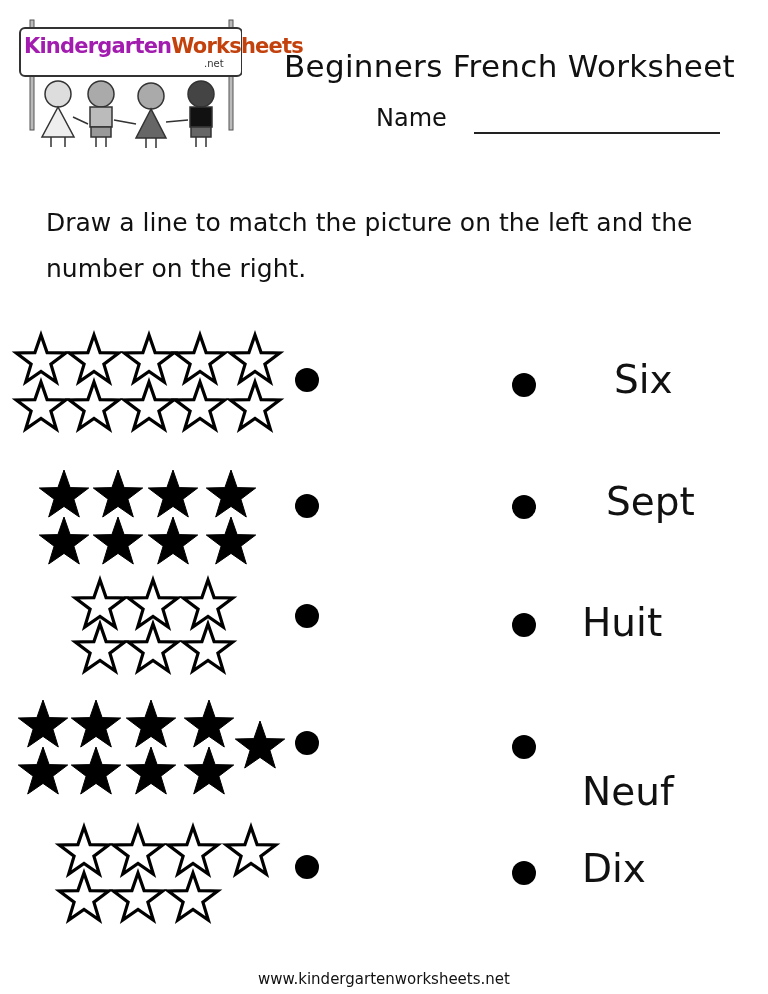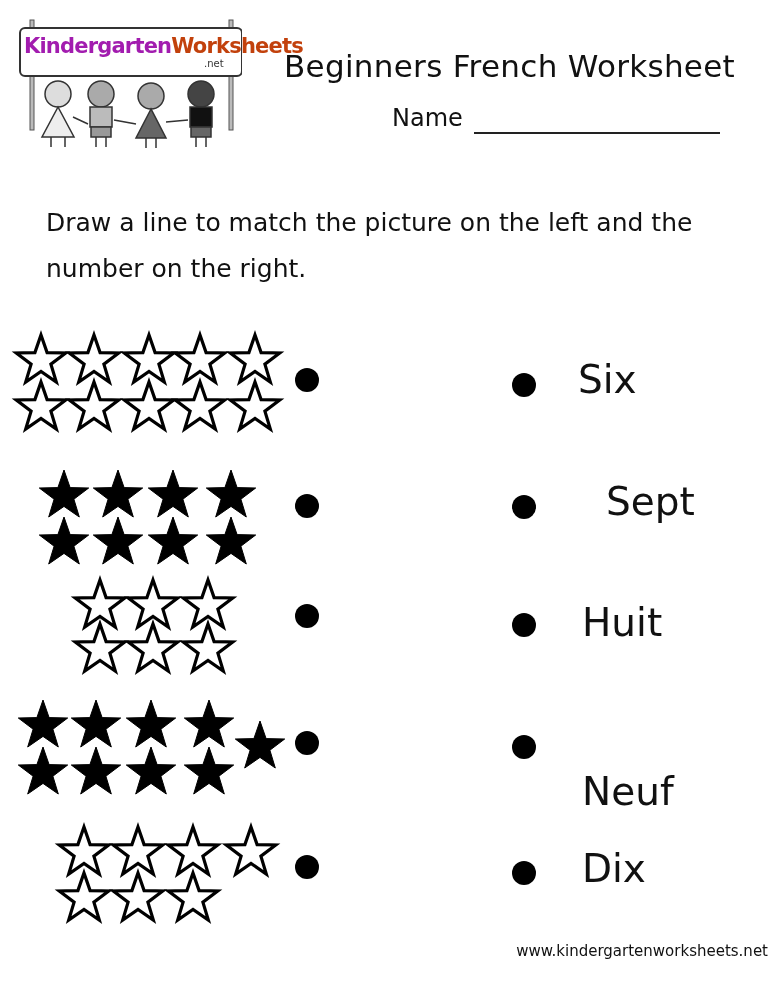--- a/index.html
+++ b/index.html
@@ -1,26 +1,26 @@
 <!DOCTYPE html>
 <html><head>
 <meta charset="utf-8">
 <style>
   html, body { margin:0; padding:0; background:#ffffff; }
   body { width:768px; height:994px; position:relative; overflow:hidden;
          font-family:"DejaVu Sans", sans-serif; color:#111; }
   .abs { position:absolute; }
   .logo { left:18px; top:12px; width:224px; height:140px; }
   .title { left:284px; top:18px; font-size:31px; letter-spacing:0.3px; white-space:nowrap;margin-top:30px; }
-  .name-label { left:376px; top:104px; font-size:24px;margin-left:16px; }
+  .name-label { left:376px; top:104px; font-size:24px; }
   .name-line { left:474px; top:132px; width:246px; height:0; border-top:2.5px solid #222; }
   .instructions { left:46px; top:200px; width:700px; font-size:25px; line-height:46px; }
   .dot { width:24px; height:24px; border-radius:50%; background:#000; }
   .word { font-size:39px; line-height:1; }
-  .footer { left:0; width:768px; top:942px; text-align:right; font-size:15px; }
+  .footer { left:0; width:768px; top:970px; text-align:center; font-size:15px; }
   svg.stars { position:absolute; overflow:visible; }
 </style>
 </head>
 <body>
 
 <div class="abs logo">
   <svg width="224" height="140" viewBox="0 0 224 140">
 
     <rect x="12" y="8" width="4" height="110" fill="#bbb" stroke="#555" stroke-width="1"></rect>
     <rect x="211" y="8" width="4" height="110" fill="#bbb" stroke="#555" stroke-width="1"></rect>
@@ -128,19 +128,19 @@
 <div class="abs dot" style="left:295px; top:604px;"></div>
 <div class="abs dot" style="left:295px; top:731px;"></div>
 <div class="abs dot" style="left:295px; top:855px;"></div>
 
 <div class="abs dot" style="left:512px; top:373px;"></div>
 <div class="abs dot" style="left:512px; top:495px;"></div>
 <div class="abs dot" style="left:512px; top:613px;"></div>
 <div class="abs dot" style="left:512px; top:735px;"></div>
 <div class="abs dot" style="left:512px; top:861px;"></div>
 
-<div class="abs word" style="left:578px; top:360px;text-align:right;">Six</div>
+<div class="abs word" style="left:614px; top:360px;text-align:right;">Six</div>
 <div class="abs word" style="left:606px; top:482px;">Sept</div>
 <div class="abs word" style="left:582px; top:603px;">Huit</div>
 <div class="abs word" style="left:582px; top:725px;margin-top:47px;">Neuf</div>
 <div class="abs word" style="left:582px; top:849px;">Dix</div>
 
 <div class="abs footer">www.kindergartenworksheets.net</div>
 
 </body></html>

